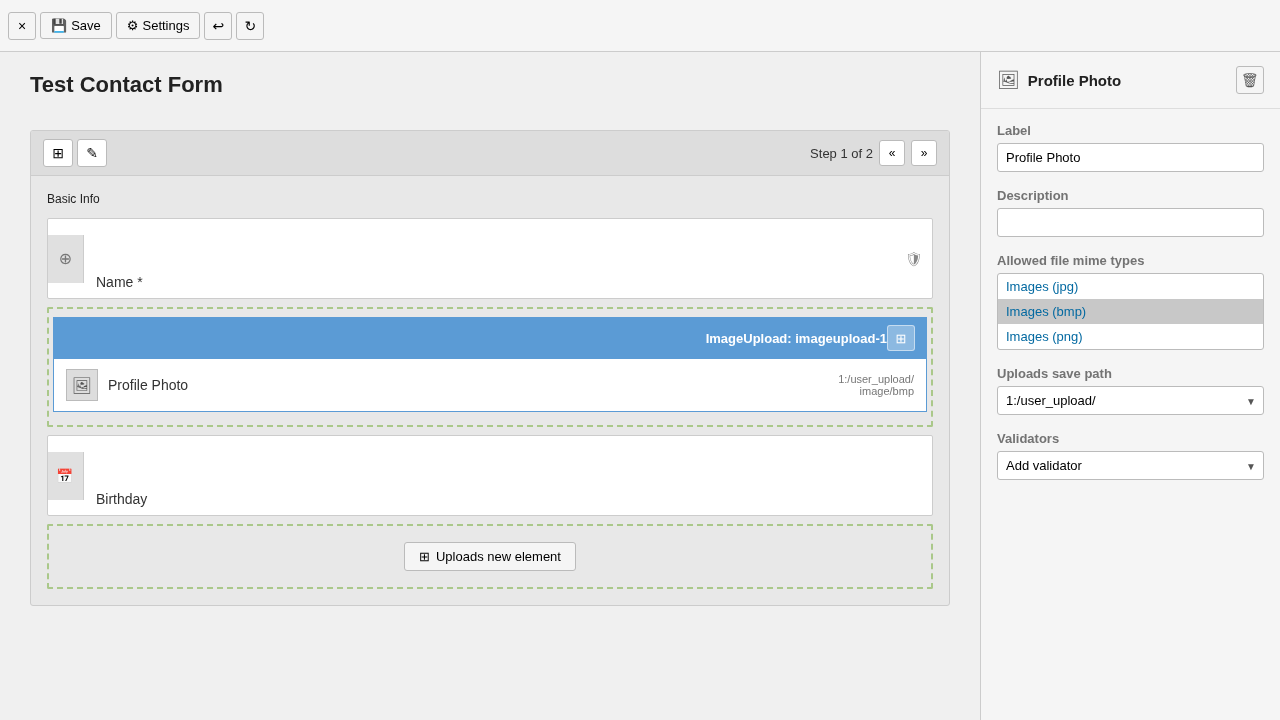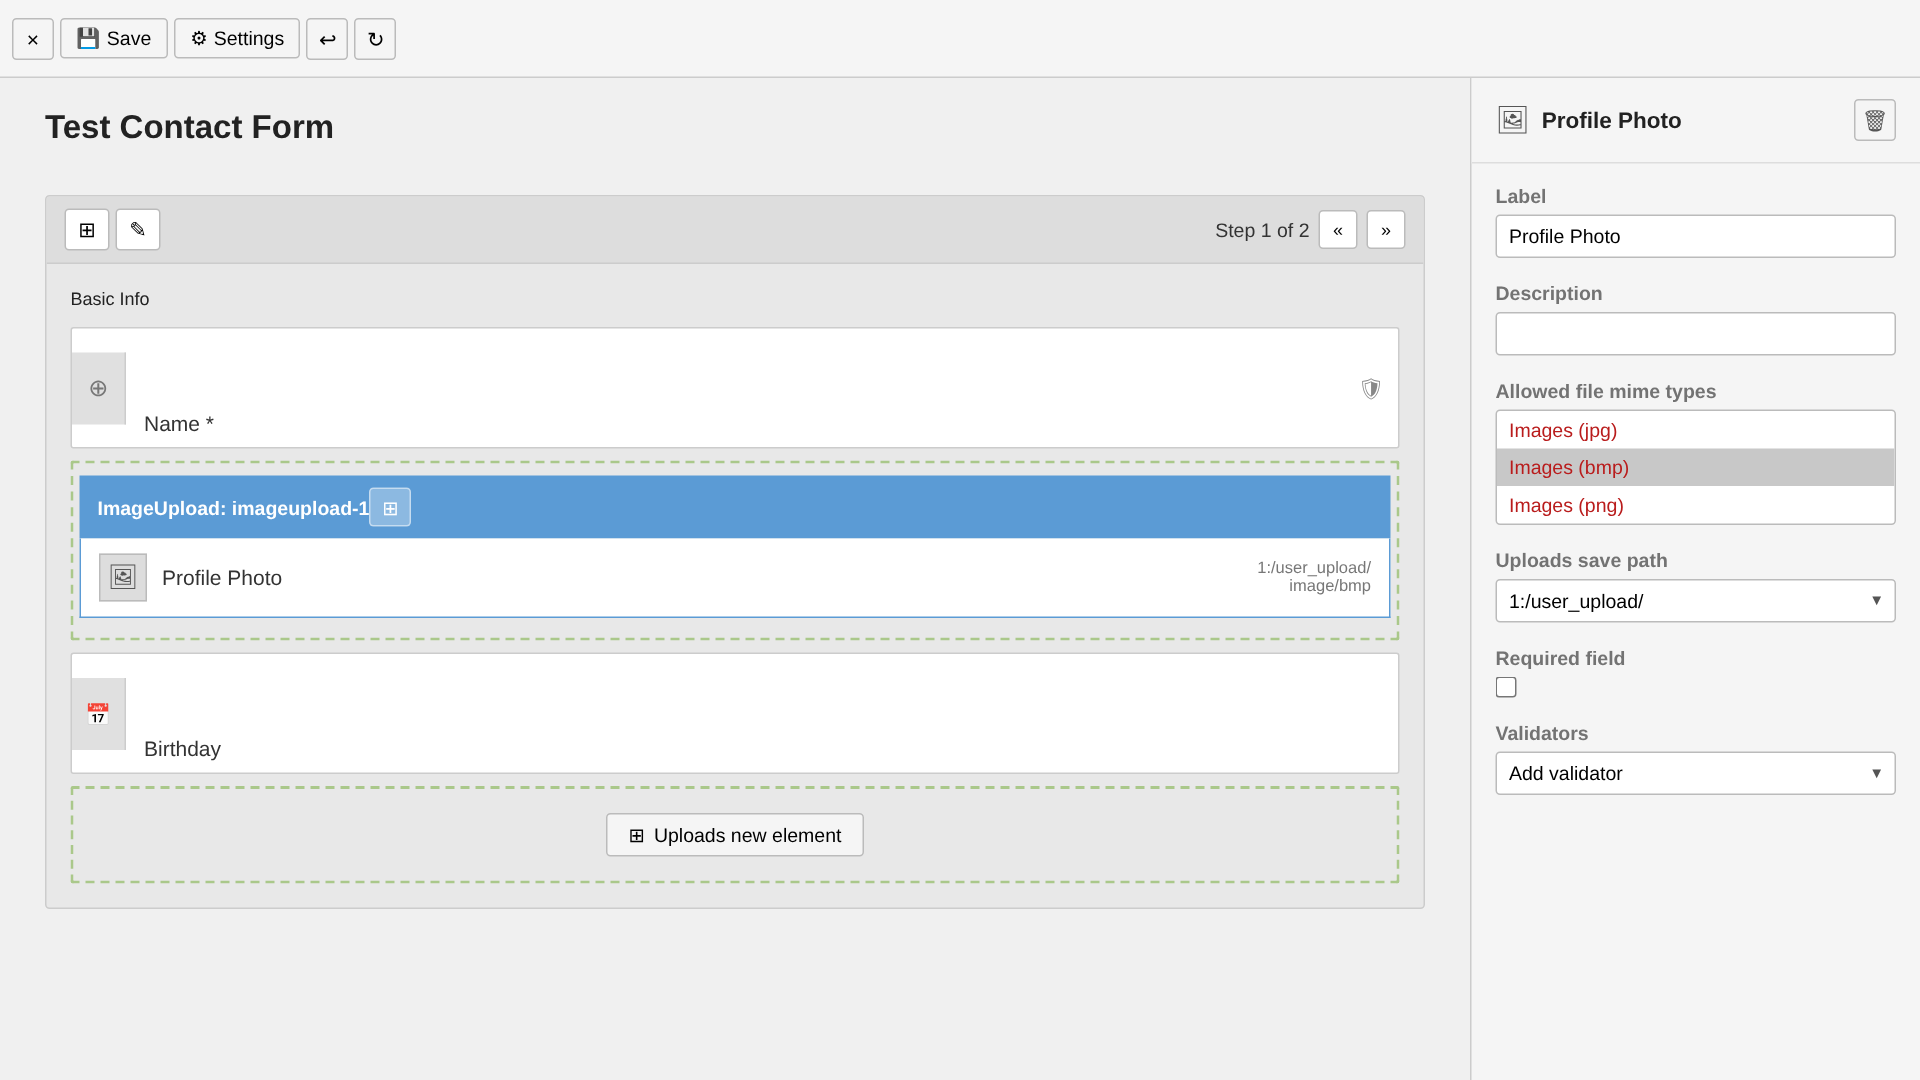--- a/index.html
+++ b/index.html
@@ -182,21 +182,21 @@
     .selected-element {
       position: relative;
       margin: 0 -4px;
     }
     .selected-header {
       background: #5b9bd5;
       color: #fff;
       padding: 8px 12px;
       display: flex;
       align-items: center;
-      justify-content: flex-start;
+      justify-content: flex-end;
       font-size: 13px;
       font-weight: bold;
     }
     .selected-header-btn {
       width: 28px;
       height: 26px;
       background: rgba(255,255,255,0.3);
       border: 1px solid rgba(255,255,255,0.5);
       border-radius: 3px;
       display: flex;
@@ -334,21 +334,21 @@
     .mime-listbox {
       width: 100%;
       border: 1px solid #bbb;
       border-radius: 3px;
       background: #fff;
       overflow: hidden;
     }
     .mime-item {
       padding: 5px 8px;
       font-size: 13px;
-      color: #b91c1c;
+      color: #0369a1;
       cursor: pointer;
     }
     .mime-item.selected { background: #c8c8c8; }
 
     
     .field-select {
       width: 100%;
       padding: 6px 8px;
       border: 1px solid #bbb;
       border-radius: 3px;
@@ -510,26 +510,20 @@
 
       <div class="field-group">
         <label class="field-label">Uploads save path</label>
         <div class="select-wrapper">
           <select class="field-select">
             <option>1:/user_upload/</option>
           </select>
         </div>
       </div>
 
-      <div class="field-group">
-        <label class="field-label">Required field</label>
-        <div class="checkbox-row">
-          <input type="checkbox" class="field-checkbox" style="">
-        </div>
-      </div>
 
       <div class="field-group">
         <label class="field-label">Validators</label>
         <div class="select-wrapper">
           <select class="field-select">
             <option>Add validator</option>
           </select>
         </div>
       </div>
 

